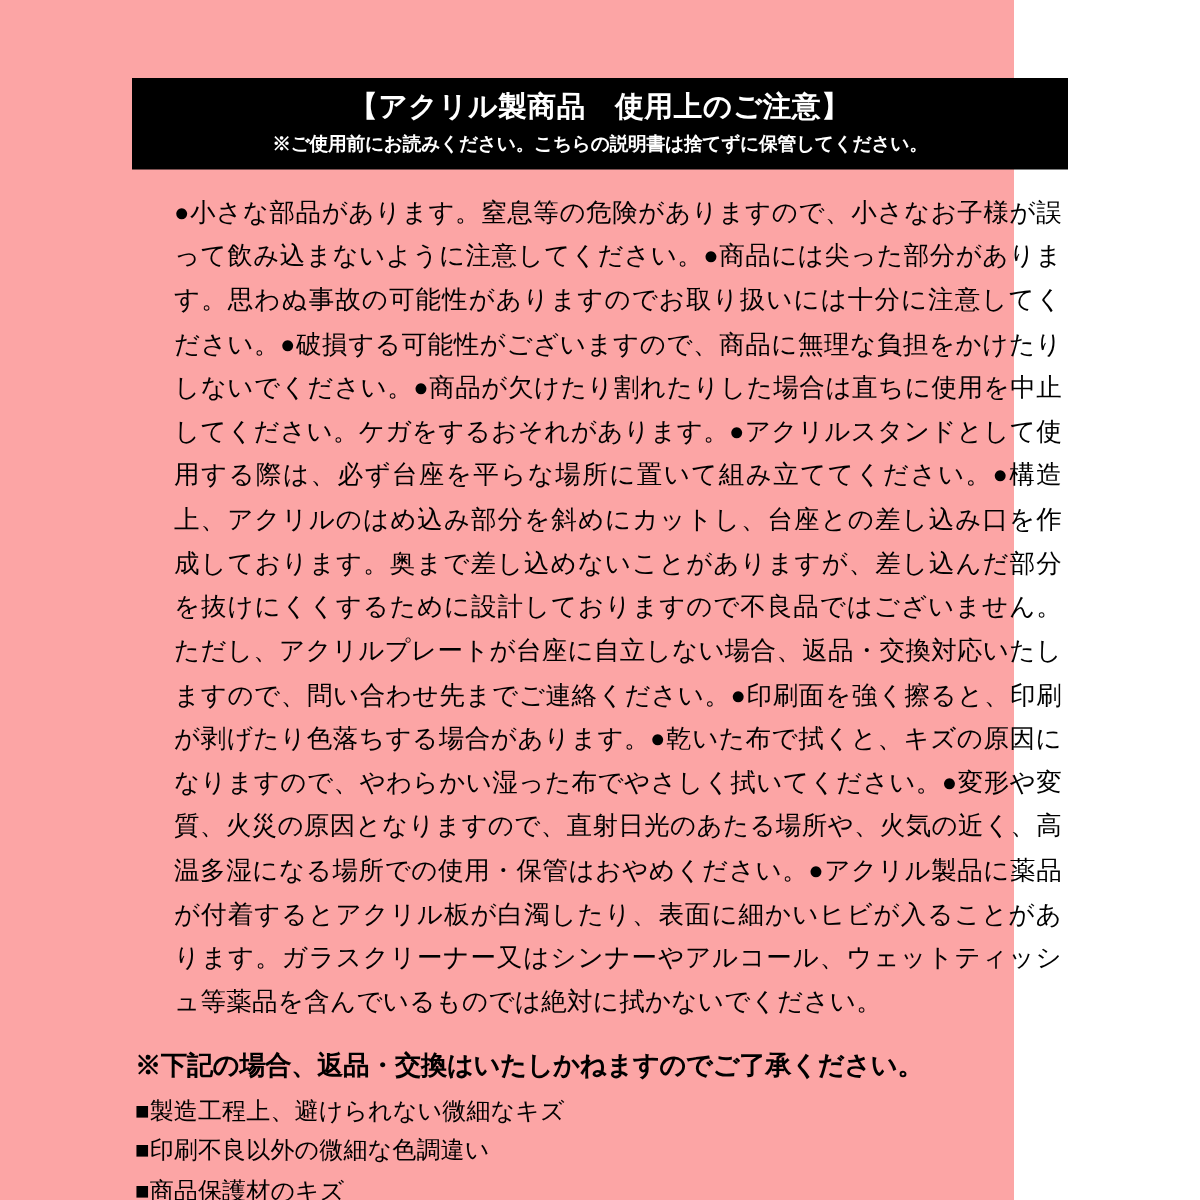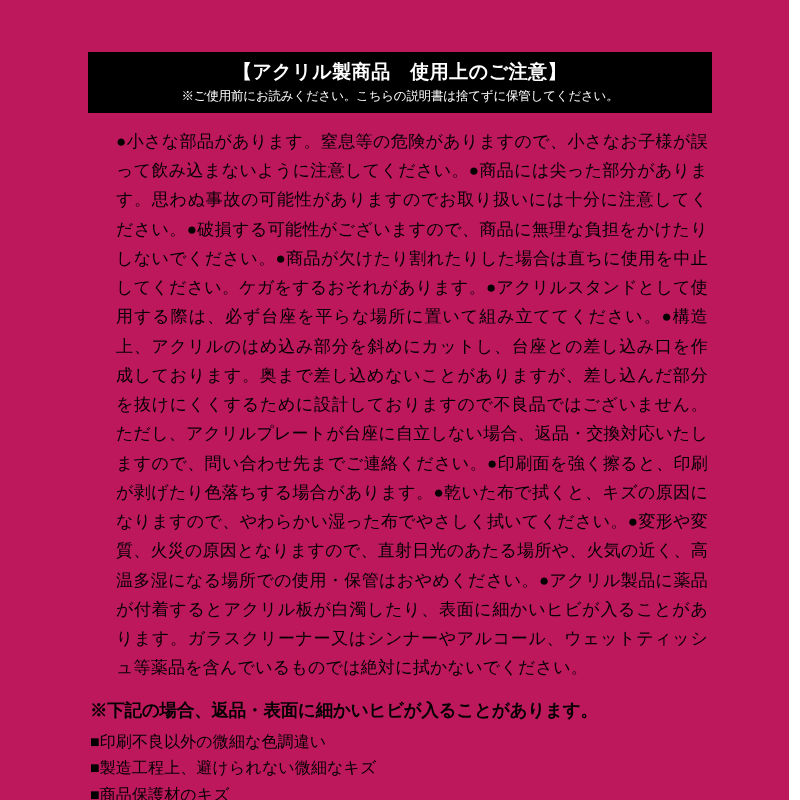--- a/index.html
+++ b/index.html
@@ -9,23 +9,23 @@
   }
   body {
     width: 800px;
     height: 800px;
     font-family: "Liberation Sans", sans-serif;
     color: #000000;
     overflow: hidden;
   }
   .page {
     position: relative;
-    width: 789px;
+    width: 676px;
     height: 800px;
-    background: #be185d;
+    background: #fca5a5;
     box-sizing: border-box;
   }
   .notice {
     position: absolute;
     left: 88px;
     top: 52px;
     width: 624px;
   }
   .title-bar {
     background: #000000;
@@ -35,21 +35,21 @@
   }
   .title-main {
     font-size: 19px;
     font-weight: bold;
     letter-spacing: 0.5px;
     line-height: 1.25;
     white-space: pre;
   }
   .title-sub {
     font-size: 12.5px;
-    font-weight: normal;
+    font-weight: bold;
     line-height: 1.3;
     margin-top: 4px;
     letter-spacing: -0.2px;
   }
   .body-block {
     margin-top: 14px;
     font-size: 17px;
     line-height: 1.72;
     text-align: justify;
     text-justify: inter-character;
@@ -87,23 +87,23 @@
   <div class="notice">
 
     <div class="title-bar">
       <div class="title-main">【アクリル製商品　使用上のご注意】</div>
       <div class="title-sub">※ご使用前にお読みください。こちらの説明書は捨てずに保管してください。</div>
     </div>
 
     <div class="body-block">●小さな部品があります。窒息等の危険がありますので、小さなお子様が誤って飲み込まないように注意してください。●商品には尖った部分があります。思わぬ事故の可能性がありますのでお取り扱いには十分に注意してください。●破損する可能性がございますので、商品に無理な負担をかけたりしないでください。●商品が欠けたり割れたりした場合は直ちに使用を中止してください。ケガをするおそれがあります。●アクリルスタンドとして使用する際は、必ず台座を平らな場所に置いて組み立ててください。●構造上、アクリルのはめ込み部分を斜めにカットし、台座との差し込み口を作成しております。奥まで差し込めないことがありますが、差し込んだ部分を抜けにくくするために設計しておりますので不良品ではございません。ただし、アクリルプレートが台座に自立しない場合、返品・交換対応いたしますので、問い合わせ先までご連絡ください。●印刷面を強く擦ると、印刷が剥げたり色落ちする場合があります。●乾いた布で拭くと、キズの原因になりますので、やわらかい湿った布でやさしく拭いてください。●変形や変質、火災の原因となりますので、直射日光のあたる場所や、火気の近く、高温多湿になる場所での使用・保管はおやめください。●アクリル製品に薬品が付着するとアクリル板が白濁したり、表面に細かいヒビが入ることがあります。ガラスクリーナー又はシンナーやアルコール、ウェットティッシュ等薬品を含んでいるものでは絶対に拭かないでください。</div>
 
     <div class="footer-block">
-      <div class="footer-head">※下記の場合、返品・表面に細かいヒビが入ることがあります。</div>
+      <div class="footer-head">※下記の場合、返品・交換はいたしかねますのでご了承ください。</div>
       <ul class="footer-list">
+        <li>■製造工程上、避けられない微細なキズ</li>
         <li>■印刷不良以外の微細な色調違い</li>
-        <li>■製造工程上、避けられない微細なキズ</li>
         <li>■商品保護材のキズ</li>
 
       </ul>
     </div>
 
   </div>
 </div>
 
 </body></html>

